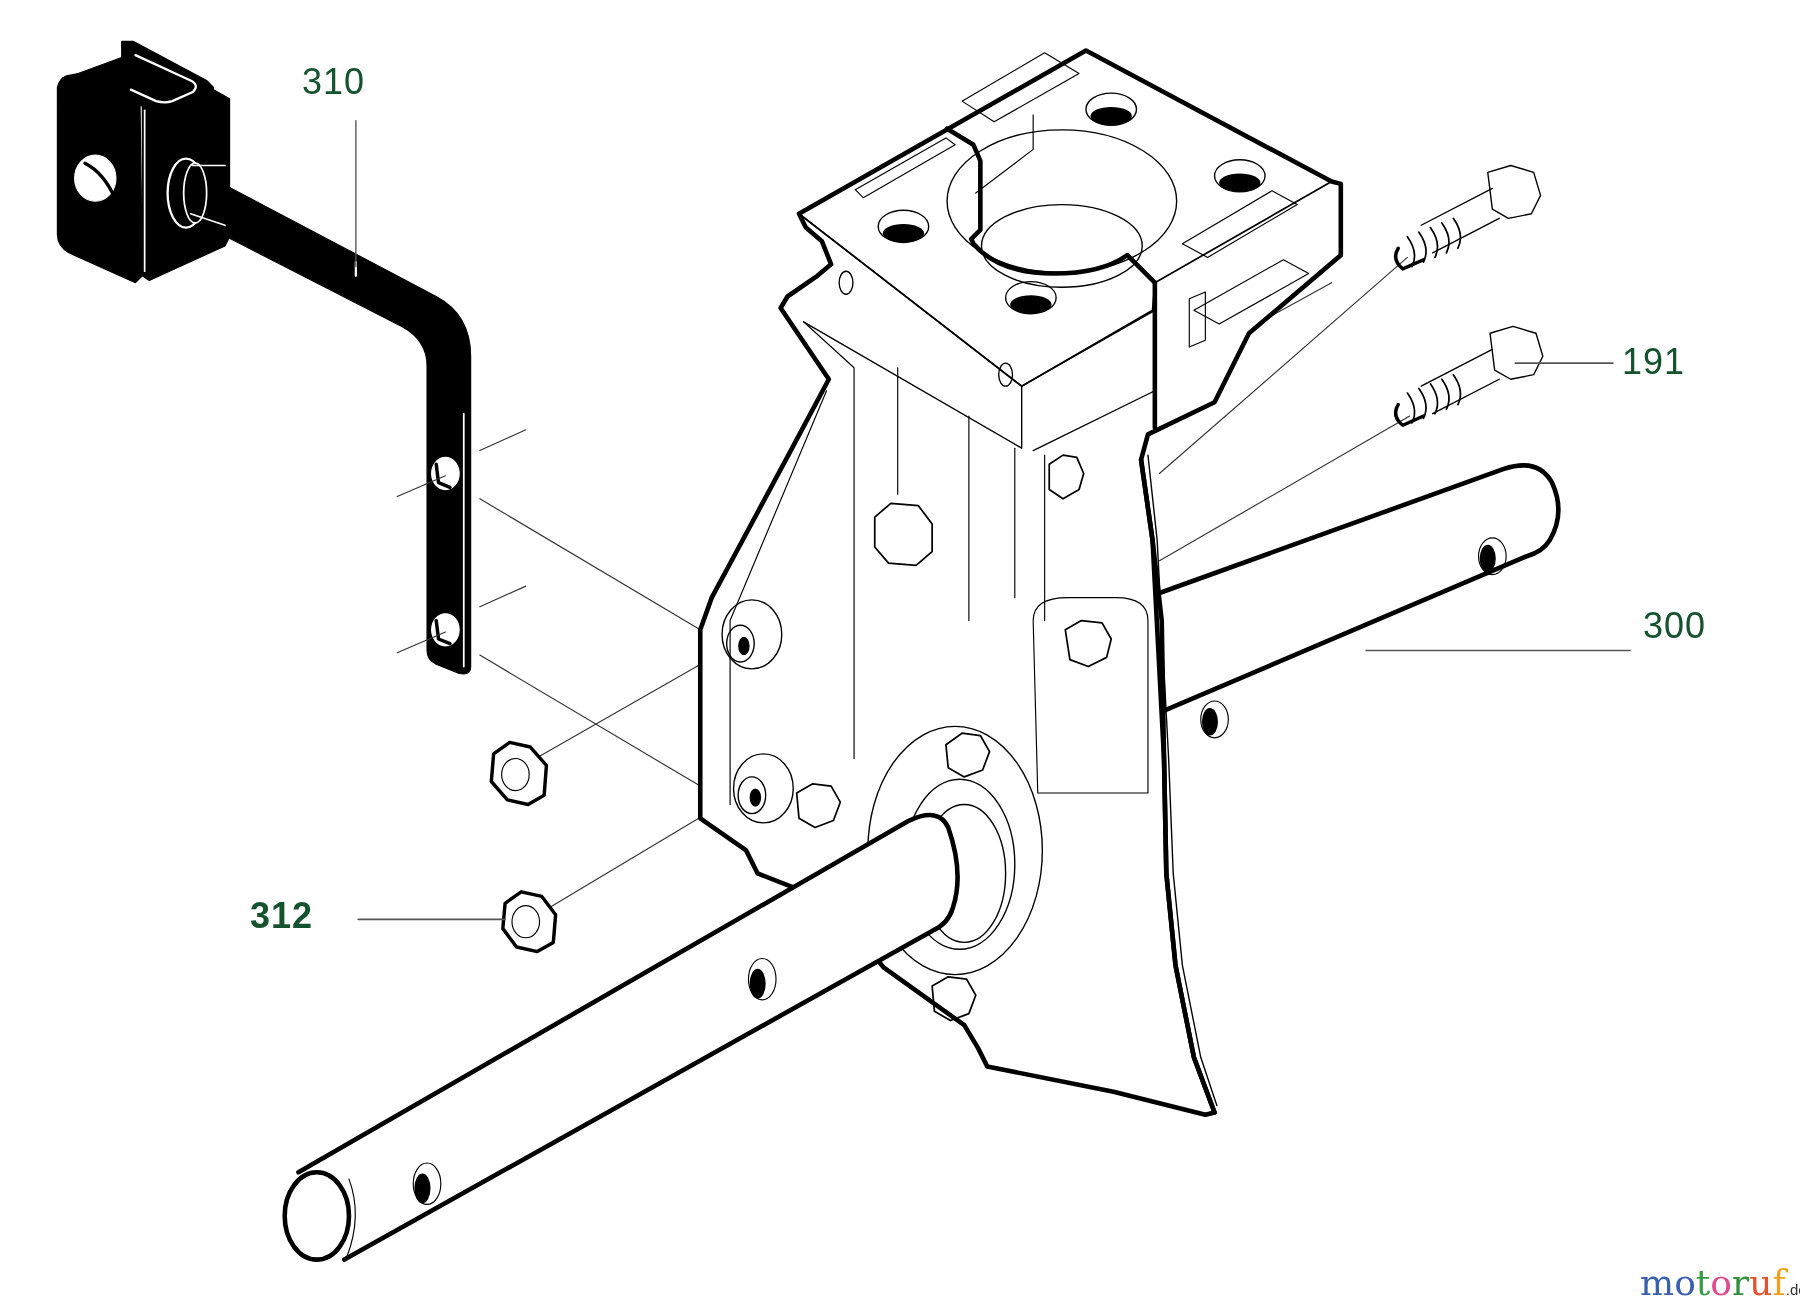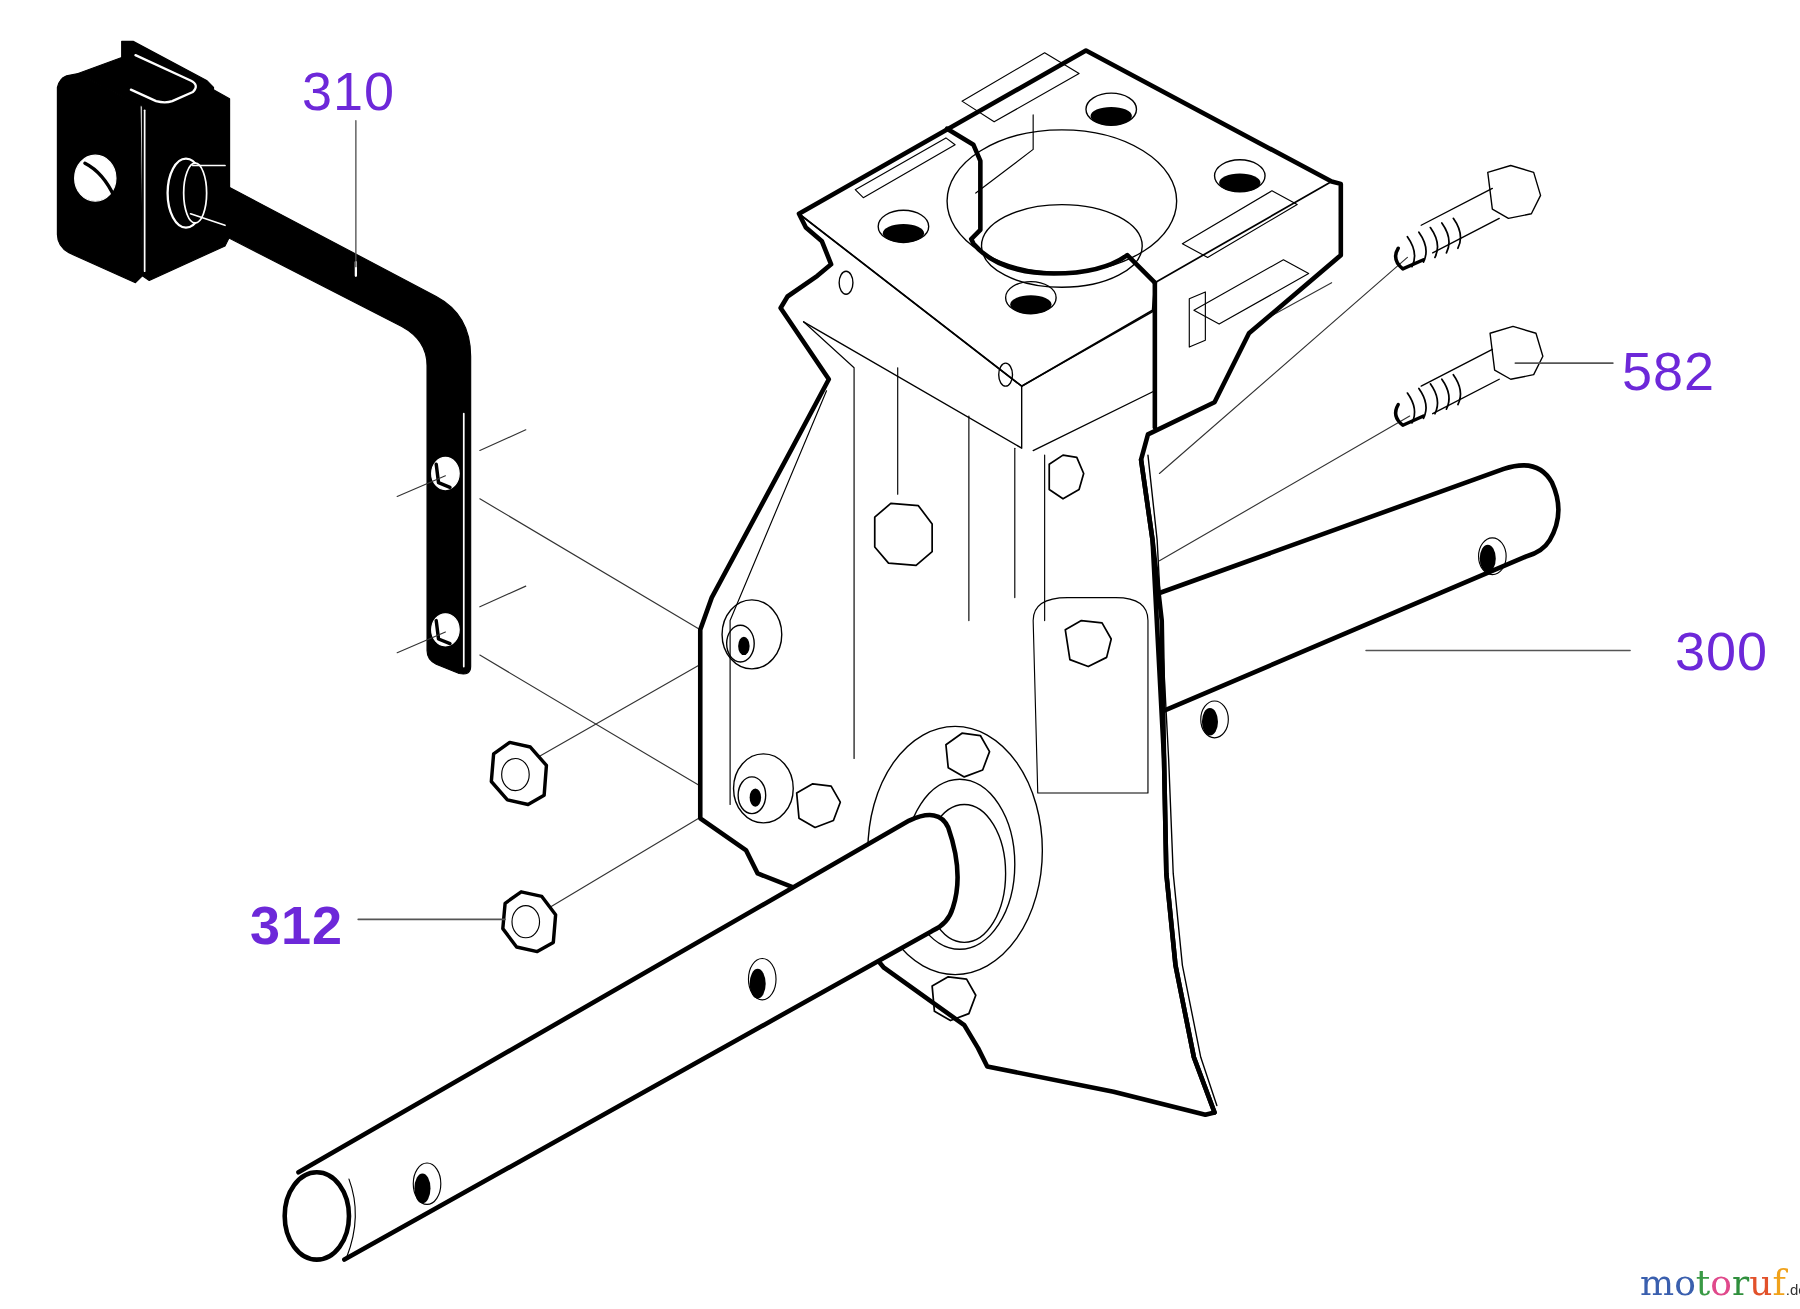--- a/index.html
+++ b/index.html
@@ -1,18 +1,18 @@
 <!DOCTYPE html>
 <html><head>
 <meta charset="utf-8">
 <style>
   html, body { margin:0; padding:0; background:#ffffff; }
   body { width:1800px; height:1309px; position:relative; overflow:hidden; font-family:"Liberation Sans", sans-serif; }
   #drawing { position:absolute; left:0; top:0; width:1800px; height:1309px; }
-  .label { position:absolute; font-family:"Liberation Sans", sans-serif; font-size:54px; color:#6d28d9; line-height:1; letter-spacing:1px; }
+  .label { position:absolute; font-family:"Liberation Sans", sans-serif; font-size:36px; color:#14532d; line-height:1; letter-spacing:1px; }
   .logo { position:absolute; left:1640px; top:1262px; font-family:"DejaVu Serif", serif; font-size:36px; letter-spacing:0px; }
   .logo span { font-family:"DejaVu Serif", serif; }
   .logo .tld { font-family:"Liberation Sans", sans-serif; font-size:15px; color:#333; }
 </style>
 </head>
 <body>
 
 <svg id="drawing" viewBox="0 0 1568 1139" xmlns="http://www.w3.org/2000/svg" preserveAspectRatio="none">
   <g fill="none" stroke="#000" stroke-linecap="round" stroke-linejoin="round">
 
@@ -169,19 +169,19 @@
       <path d="M430,656 L444,646 L462,650 L476,666 L474,692 L460,700 L442,696 L428,680 Z" fill="#fff" stroke-width="3"></path>
       <ellipse cx="449" cy="674" rx="12" ry="14" stroke-width="1"></ellipse>
       <path d="M440,786 L454,776 L472,780 L484,796 L482,820 L468,828 L450,824 L438,808 Z" fill="#fff" stroke-width="3"></path>
       <ellipse cx="458" cy="802" rx="12" ry="14" stroke-width="1"></ellipse>
       <line x1="312" y1="800" x2="440" y2="800" stroke="#555" stroke-width="1.4"></line>
     </g>
   </g>
 </svg>
 
 <div class="label" style="left:302px; top:64px;">310</div>
-<div class="label" style="left:1622px; top:344px;">582</div>
-<div class="label" style="left:1643px; top:624px;margin-left:32px;">300</div>
+<div class="label" style="left:1622px; top:344px;">191</div>
+<div class="label" style="left:1643px; top:608px;">300</div>
 <div class="label" style="left:250px; top:898px;font-weight:bold;">312</div>
 
 <div class="logo">
   <span style="color:#3a5fae">m</span><span style="color:#3a5fae">o</span><span style="color:#3a9a45">t</span><span style="color:#e0498b">o</span><span style="color:#2f8f3c">r</span><span style="color:#e2512a">u</span><span style="color:#f0a21b">f</span><span class="tld">.de</span>
 </div>
 
 </body></html>

